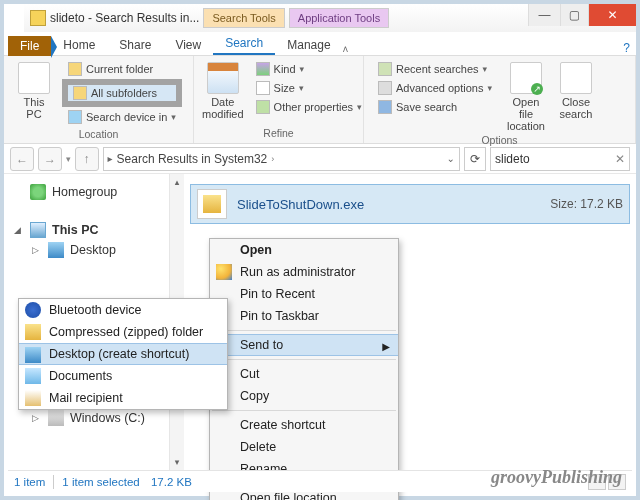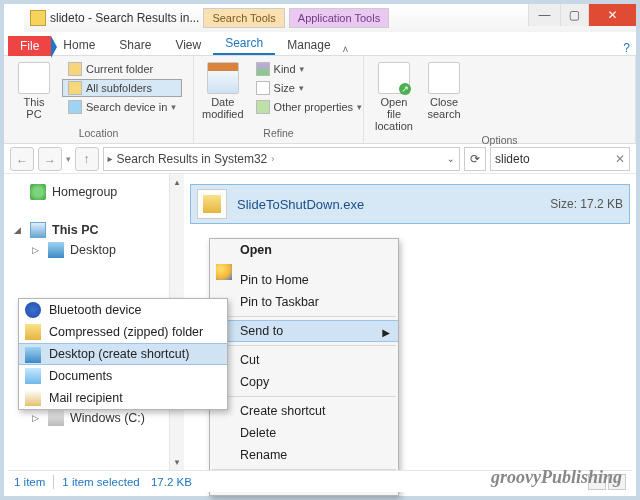--- a/index.html
+++ b/index.html
@@ -12,38 +12,38 @@
 .titlebar .ctx-tab { height: 20px; margin-left: 4px; padding: 4px 8px; font-size: 11px; display: flex; align-items: center; border: 1px solid #ccc; }
 .ctx-search { background: #fbe0b2; border-color: #e4bb6a; color: #7a5a1f; }
 .ctx-app { background: #e9c8f1; border-color: #cf9ae0; color: #6e3d82; }
 .winbtns { position: absolute; right: 0; top: 0; display: flex; }
 .winbtn { width: 32px; height: 22px; display: flex; align-items: center; justify-content: center; font-size: 12px; color: #555; background: #eee; border-left: 1px solid #ddd; cursor: pointer; }
 .winbtn.max { width: 28px; }
 .winbtn.close { background: #e04b33; color: #fff; width: 48px; }
 
 .ribbon-tabs { display: flex; align-items: flex-end; height: 24px; background: #fff; border-bottom: 1px solid #ddd; padding-left: 0; }
 .ribbon-tab { padding: 3px 12px; font-size: 12px; color: #444; cursor: pointer; }
-.ribbon-tab.file { background: #ef4444; color: #fff; margin-left: 4px; margin-bottom: -1px; position:relative; }
+.ribbon-tab.file { background: #a16207; color: #fff; margin-left: 4px; margin-bottom: -1px; position:relative; }
 .ribbon-tab.file::after { content:""; position:absolute; right:-6px; top:0; width:0;height:0;border-top:11px solid transparent;border-bottom:11px solid transparent;border-left:6px solid #2176c1; }
 .ribbon-tab.active { color: #2176c1; border-bottom: 2px solid #2176c1; }
 .help-q { margin-left: auto; margin-right: 6px; color: #2176c1; font-size: 12px; }
 .caret-up { color: #666; font-size: 10px; margin-right: 8px; }
 
 .ribbon-body { height: 88px; background: #f6f6f6; border-bottom: 1px solid #ddd; display: flex; }
 .rgroup { border-right: 1px solid #e2e2e2; padding: 4px 8px 2px; display: flex; flex-direction: column; }
 .rgroup .controls { flex: 1; display: flex; align-items: flex-start; gap: 6px; }
 .rgroup .label { text-align: center; font-size: 10.5px; color: #666; padding: 2px 0; }
 .bigbtn { width: 44px; display: flex; flex-direction: column; align-items: center; font-size: 11px; color: #444; text-align:center; line-height:1.1; padding-top:2px; gap:2px;}
 .bigbtn .bigico { width: 32px; height: 32px; border: 1px solid #ccc; background: #fff; border-radius: 2px; }
 .ico-monitor { background: linear-gradient(#dfefff,#a5cfee 70%,#7eb2d8); }
 .ico-folder { background: linear-gradient(#fae28c,#e5b43f); }
 .ico-x { background: #d9534f; }
 .stackbtns { display: flex; flex-direction: column; gap: 1px; }
 .smallbtn { display: flex; align-items: center; gap: 4px; font-size: 11px; color: #444; padding: 1px 5px; border: 1px solid transparent; white-space: nowrap; cursor:pointer;}
-.smallbtn.sel { background: #d6e7f5; border: 1px solid #a3a3a3; }
+.smallbtn.sel { background: #d6e7f5; border: 6px solid #a3a3a3; }
 .smallico { width: 14px; height: 14px; border: 1px solid #bbb; background: #f6d67a; }
 .dd::after { content: " ▾"; font-size: 9px; color: #666; }
 
 .navrow { height: 30px; display: flex; align-items: center; gap: 4px; padding: 2px 6px; background: #fff; border-bottom: 1px solid #e8e8e8; }
 .navbtn { width: 24px; height: 24px; border: 1px solid #ccc; border-radius: 3px; display:flex;align-items:center;justify-content:center; font-size:12px; color:#888; background:#f7f7f7; cursor:pointer;}
 .addrbar { flex: 1; height: 24px; border: 1px solid #ccc; background: #fff; display: flex; align-items: center; padding: 0 4px; font-size: 12px; color: #444; gap:4px; }
 .addrbar .sep { color: #777; font-size: 9px; }
 .refresh { width:22px; height:24px; border:1px solid #ccc; background:#fff; display:flex;align-items:center;justify-content:center; font-size:12px; color:#555;}
 .searchbox { width: 140px; height: 24px; border: 1px solid #ccc; background: #fff; display: flex; align-items: center; padding: 0 4px; font-size: 12px; color: #333; }
 .searchbox .clear { margin-left:auto; color:#888; font-size:12px; cursor:pointer;}
@@ -167,20 +167,34 @@
           <div class="smallbtn dd">
               <span class="smallico" style="background:#bfe0a6"></span>
               <span>Other properties</span>
             </div>
         </div>
       </div>
       <div class="label">Refine</div>
     </div>
     <div class="rgroup" style="flex:1">
       <div class="controls">
+        <div class="stackbtns">
+          <div class="smallbtn dd">
+              <span class="smallico" style="background:#cfe2b6"></span>
+              <span>Recent searches</span>
+            </div>
+          <div class="smallbtn dd">
+              <span class="smallico" style="background:#ddd"></span>
+              <span>Advanced options</span>
+            </div>
+          <div class="smallbtn">
+              <span class="smallico" style="background:#8fb7e2"></span>
+              <span>Save search</span>
+            </div>
+        </div>
         <div class="bigbtn">
           <div class="bigico ico-folder" style="position:relative">
               <div style="position:absolute;right:-2px;bottom:-2px;width:12px;height:12px;background:#4caf50;border-radius:50%;color:#fff;font-size:9px;line-height:12px;text-align:center">↗</div>
             </div>
           <span style="white-space:pre-line">Open file
 location</span>
         </div>
         <div class="bigbtn">
           <div class="bigico ico-x" style="color:#fff;font-size:20px;line-height:30px;text-align:center">✕</div>
           <span style="white-space:pre-line">Close
@@ -256,22 +270,22 @@
             <div class="inner"></div>
           </div>
         <div class="file-name">SlideToShutDown.exe</div>
         <div class="file-size">Size: 17.2 KB</div>
       </div>
     </div>
   </div>
 
   <div class="ctxmenu menu1">
     <div class="mi bold"><span>Open</span></div>
-    <div class="mi"><span class="mico shield"></span></div>
-    <div class="mi"><span>Pin to Home</span></div>
+    <div class="mi"><span class="mico shield"></span><span>Run as administrator</span></div>
+    <div class="mi"><span>Pin to Recent</span></div>
     <div class="mi"><span>Pin to Taskbar</span></div>
     <div class="sep2"></div>
     <div class="mi hover"><span>Send to</span><span class="arrow">▶</span></div>
     <div class="sep2"></div>
     <div class="mi"><span>Cut</span></div>
     <div class="mi"><span>Copy</span></div>
     <div class="sep2"></div>
     <div class="mi"><span>Create shortcut</span></div>
     <div class="mi"><span>Delete</span></div>
     <div class="mi"><span>Rename</span></div>

